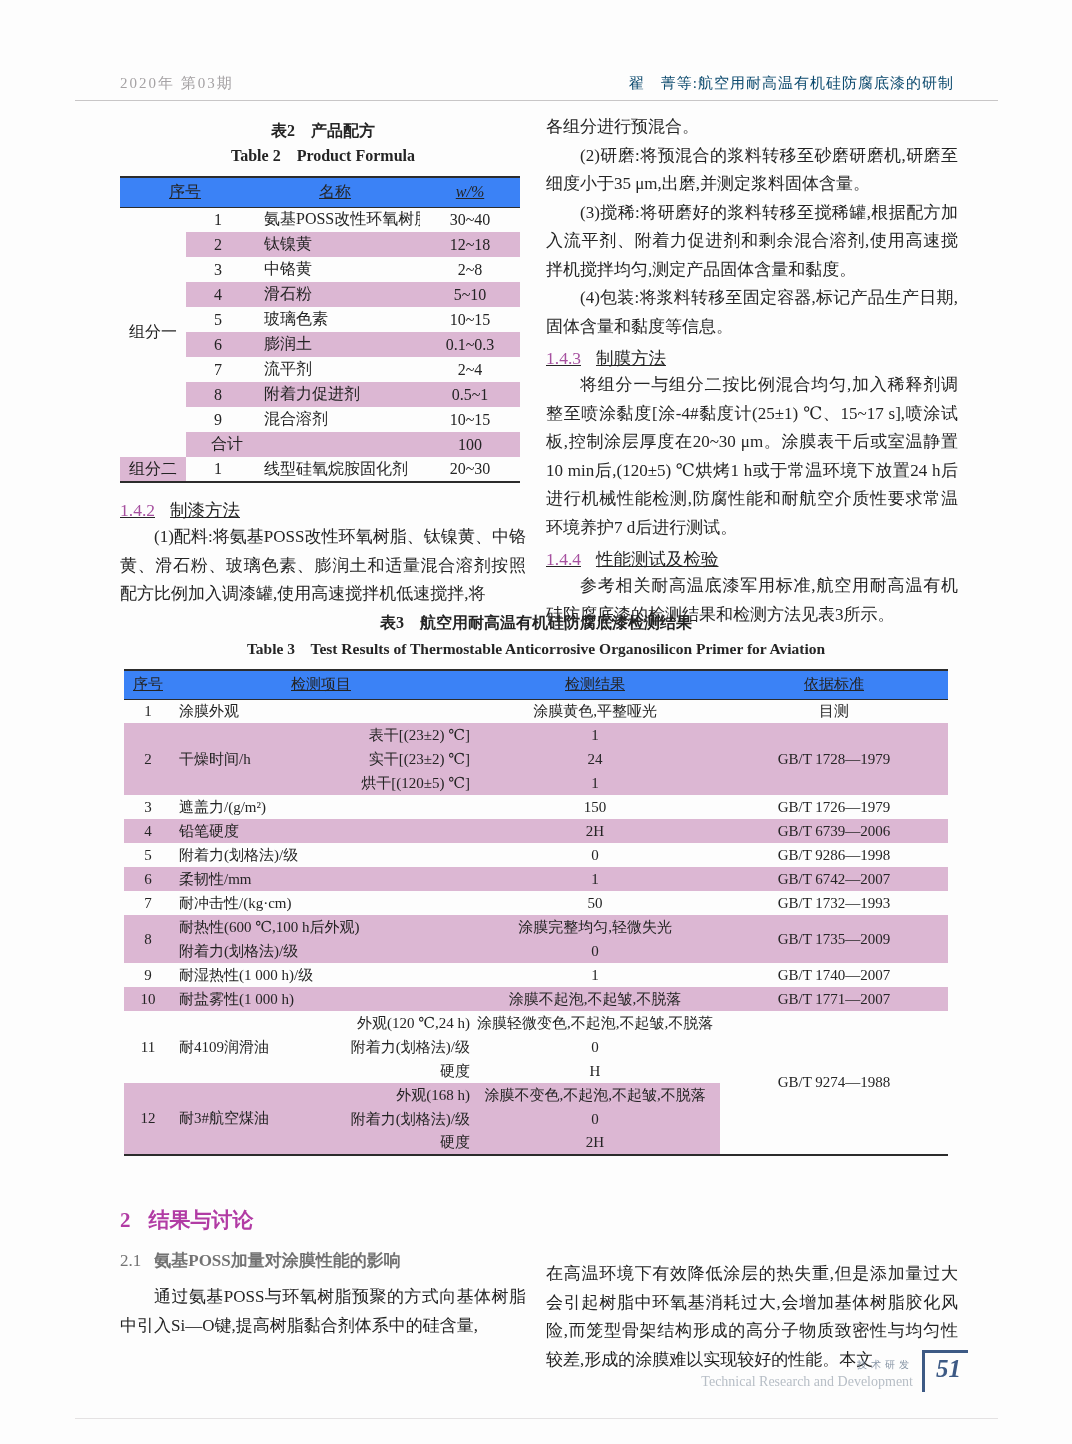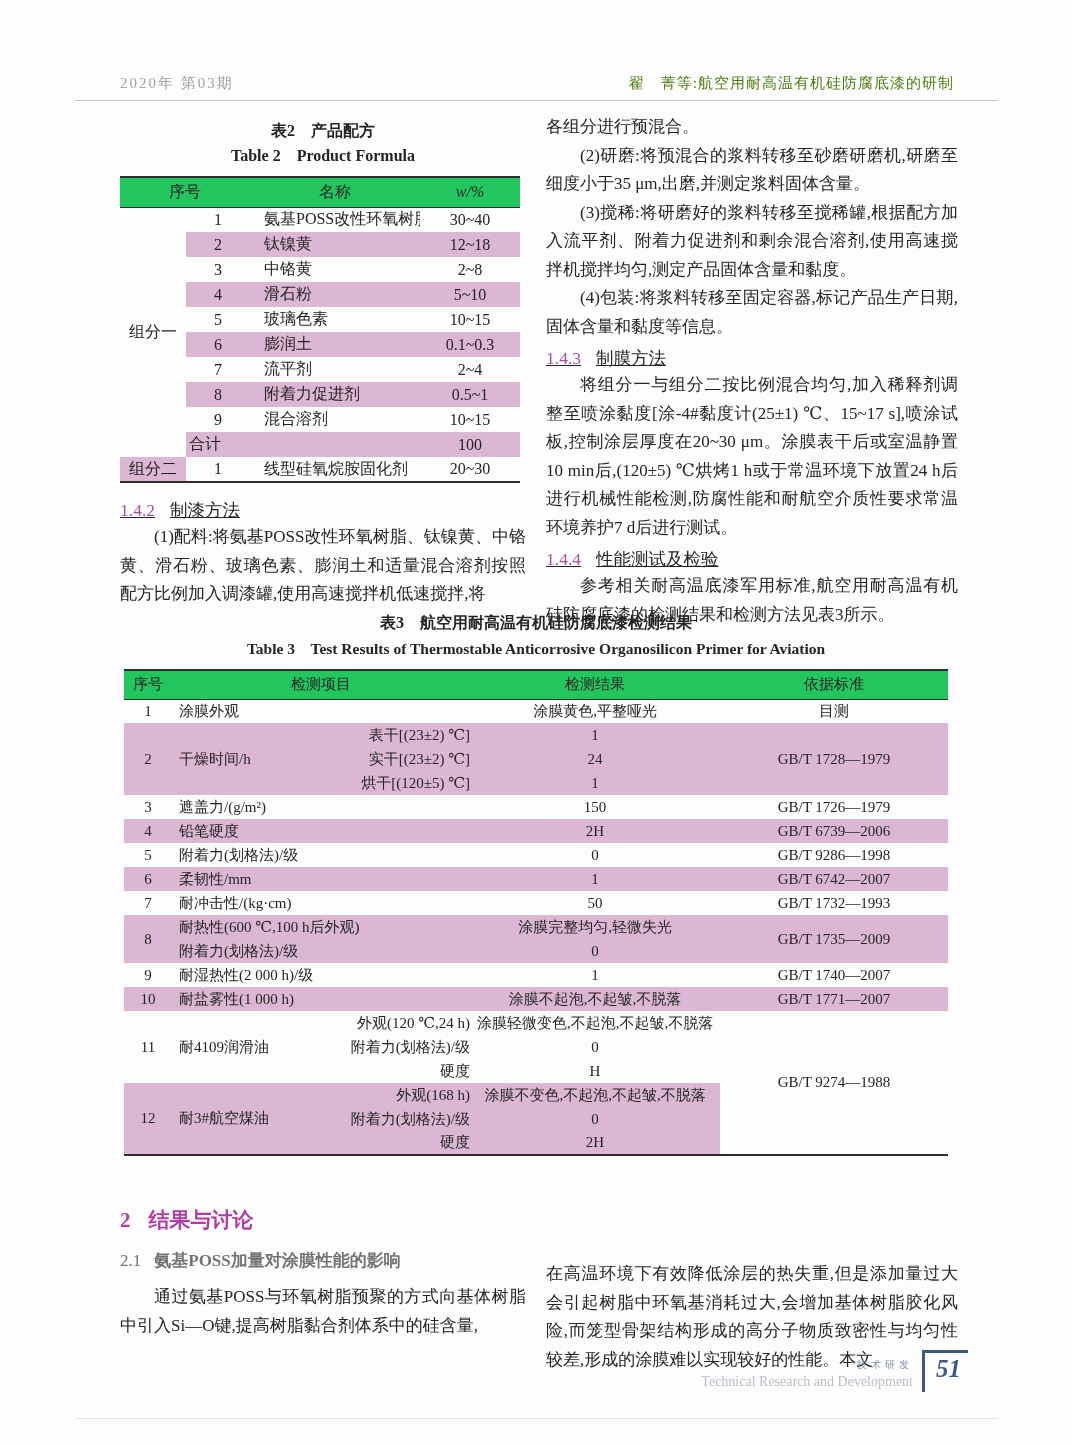--- a/index.html
+++ b/index.html
@@ -4,48 +4,48 @@
 <style>
   * { margin:0; padding:0; box-sizing:border-box; }
   body { background:#ffffff; }
   .page {
     position:relative; width:1072px; height:1444px; background:#fdfdfd;
     font-family:"Liberation Serif","DejaVu Serif",serif; color:#242424;
     overflow:hidden;
   }
   
   .hdr-issue { position:absolute; left:120px; top:74px; font-size:15px; color:#a5a2a4; letter-spacing:2px; }
-  .hdr-title { position:absolute; right:118px; top:74px; font-size:15px; color:#4d7c0f; letter-spacing:1px; }
+  .hdr-title { position:absolute; right:118px; top:74px; font-size:15px; color:#0c4a6e; letter-spacing:1px; }
   .hdr-rule  { position:absolute; left:75px; top:100px; width:923px; height:1px; background:#c8c6c7; }
   .btm-rule  { position:absolute; left:75px; top:1418px; width:923px; height:1px; background:#e4e2e3; }
 
   
   .col-left-top  { position:absolute; left:120px; top:120px; width:406px; }
   .col-right-top { position:absolute; left:546px; top:113px; width:412px; }
   .para { font-size:17px; line-height:28.5px; text-align:justify; }
   .indent { text-indent:2em; }
 
   
   .cap { text-align:center; font-weight:bold; font-size:16px; line-height:22px; }
   .cap-en { margin-top:3px; margin-bottom:9px; }
 
   
   table { border-collapse:collapse; table-layout:fixed; }
-  .pinkH { background:#22c55e; }
+  .pinkH { background:#3b82f6;text-decoration:underline; }
   .pink  { background:#dcb7d3; }
   th { font-weight:normal; }
   td, th { overflow:hidden; white-space:nowrap; }
 
   
   .t2 { width:400px; border-top:2px solid #2c2c2c; border-bottom:2px solid #2c2c2c; font-size:16px; }
   .t2 th { height:30px; border-bottom:1.5px solid #2c2c2c; }
   .t2 td { height:25px; }
   .t2 .c { text-align:center; }
   .t2 .n { text-align:left; padding-left:14px; }
-  .t2 .tl { text-align:left; padding-left:3px; }
+  .t2 .tl { text-align:left; padding-left:25px; }
   .t2 .grp { text-align:center; }
   .t2 .ital { font-style:italic; }
 
   
   .subsec { margin-top:14px; font-size:17.5px; line-height:26px;text-decoration:underline; }
   .subsec .num { color:#a6509f; margin-right:15px; }
   .subsec .ttl { color:#242424; }
 
   
   .t3-block { position:absolute; left:124px; top:612px; width:824px; }
@@ -270,21 +270,21 @@
           <td class="c pink">涂膜完整均匀,轻微失光</td>
           <td rowspan="2" class="c pink">GB/T 1735—2009</td>
         </tr>
         <tr>
           <td colspan="2" class="it pink">附着力(划格法)/级</td>
           <td class="c pink">0</td>
         </tr>
 
         <tr>
           <td class="c">9</td>
-          <td colspan="2" class="it">耐湿热性(2 000 h)/级</td>
+          <td colspan="2" class="it">耐湿热性(1 000 h)/级</td>
           <td class="c">1</td>
           <td class="c">GB/T 1740—2007</td>
         </tr>
 
         <tr>
           <td class="c pink">10</td>
           <td colspan="2" class="it pink">耐盐雾性(1 000 h)</td>
           <td class="c pink">涂膜不起泡,不起皱,不脱落</td>
           <td class="c pink">GB/T 1771—2007</td>
         </tr>

